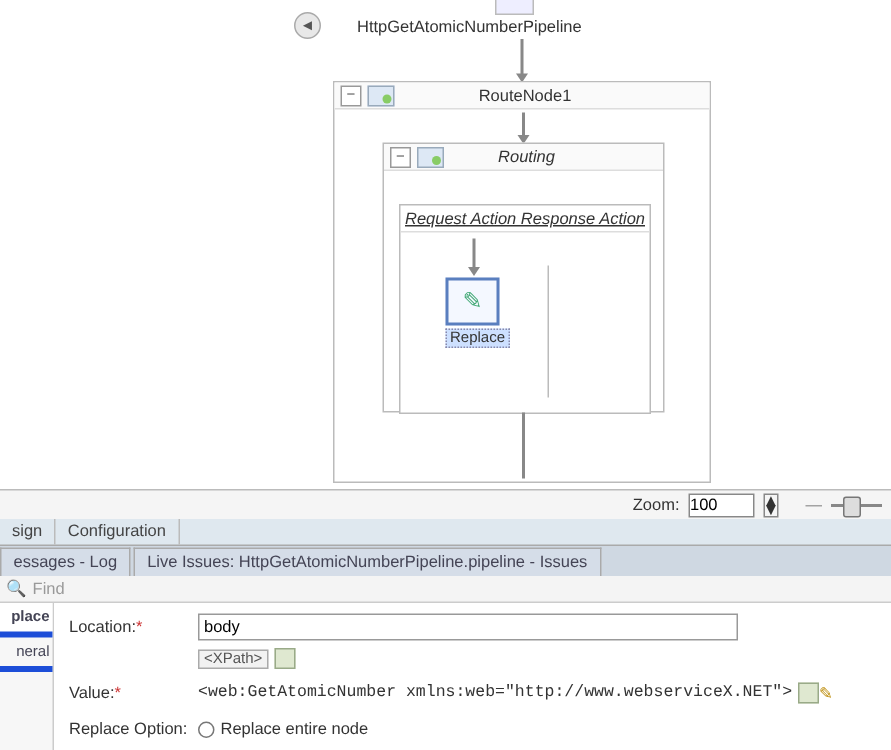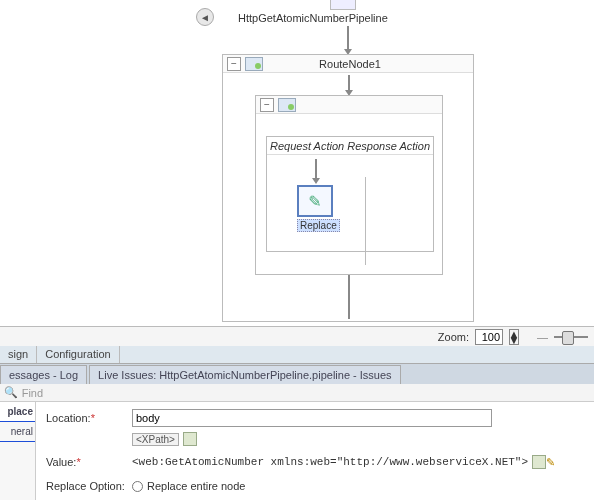--- a/index.html
+++ b/index.html
@@ -21,56 +21,56 @@
   .head-title { flex:1; text-align:center; padding-right:40px; }
 
   .inner-area { position:relative; height:248px; }
   .a2 { position:absolute; top:2px; left:125px; width:2px; height:16px; background:#888; }
   .a2::after{content:"";position:absolute;bottom:-5px;left:-3px;border-left:4px solid transparent;border-right:4px solid transparent;border-top:6px solid #888;}
 
   .routing-box { position:absolute; top:22px; left:32px; width:188px; height:180px; border:1px solid #bbb; background:#fff; }
   .routing-head { height:18px; display:flex; align-items:center; background:#fafafa; border-bottom:1px solid #ddd; }
   .routing-title { flex:1; text-align:center; font-style:italic; padding-right:40px; }
 
-  .req-box { position:absolute; top:40px; left:10px; width:168px; height:116px; border:1px solid #bbb; background:#fff; }
+  .req-box { position:absolute; top:40px; left:10px; width:168px; height:140px; border:1px solid #bbb; background:#fff;text-decoration:underline; }
   .req-head { height:18px; text-align:center; padding-top:3px; border-bottom:1px solid #ddd; font-style:italic;}
   .ra3 { position:absolute; top:22px; left:48px; width:2px; height:20px; background:#888; }
   .ra3::after{content:"";position:absolute;bottom:-5px;left:-3px;border-left:4px solid transparent;border-right:4px solid transparent;border-top:6px solid #888;}
 
   .replace-node { position:absolute; top:48px; left:30px; text-align:center; }
   .replace-icon { width:36px; height:32px; border:2px solid #5a7fbf; background:#f4f8ff; display:flex;align-items:center;justify-content:center;font-size:16px;color:#4a7;}
   .replace-label { background:#cde0ff; border:1px dotted #88a; font-size:10px; padding:0 2px; margin-top:2px;}
 
   .vline { position:absolute; top:40px; left:98px; width:1px; height:88px; background:#bbb; }
 
   .tail1 { position:absolute; top:202px; left:125px; width:2px; height:44px; background:#888; }
 
   .zoom-row { position:absolute; top:326px; left:0; width:594px; height:20px; border-top:1px solid #bbb; background:#f5f5f5; display:flex; justify-content:flex-end; align-items:center; padding-right:6px; gap:6px;}
   .zoom-row span{color:#333;}
-  .zoom-input { width:28px; height:16px; border:1px solid #888; background:#fff; text-align:right; padding-right:2px; font-size:11px;}
+  .zoom-input { width:44px; height:16px; border:1px solid #888; background:#fff; padding-right:2px; font-size:11px;}
   .spinner { width:10px; height:16px; border:1px solid #888; display:flex;flex-direction:column;justify-content:center;align-items:center;font-size:6px;line-height:6px;color:#444;}
   .slider { width:34px; height:10px; position:relative; }
   .slider::before{content:"";position:absolute;top:4px;left:0;width:100%;height:2px;background:#888;}
   .slider::after{content:"";position:absolute;top:-1px;left:8px;width:10px;height:12px;background:#ddd;border:1px solid #777;border-radius:2px;}
 
   .design-tabs { position:absolute; top:346px; left:0; width:594px; height:18px; background:#dfe8ef; border-bottom:1px solid #aaa; display:flex;}
   .dtab { padding:2px 8px; border-right:1px solid #bbb; color:#444; }
 
   .bottom-tabs { position:absolute; top:364px; left:0; width:594px; height:20px; background:#cfd8e2; display:flex; align-items:flex-end;}
   .btab { padding:3px 8px; border:1px solid #aaa; border-bottom:none; margin-right:2px; background:#d5dde8; color:#445; position:relative;text-align:right;}
   .btab.act { background:#fff; }
   .close-x { margin-left:6px; color:#777; font-size:9px;}
 
   .find-bar { position:absolute; top:384px; left:0; width:594px; height:18px; background:#f4f4f4; border-bottom:1px solid #ccc; display:flex; align-items:center; padding-left:4px; gap:4px;}
   .find-bar .mag { color:#888; font-size:11px;}
   .find-bar .txt { color:#999; }
 
   .prop-panel { position:absolute; top:402px; left:0; width:594px; height:98px; background:#fff; display:flex;}
   .side { width:36px; border-right:1px solid #ccc; background:#f7f7f7;}
-  .side div { padding:4px 2px; border-bottom:1px solid #1d4ed8; font-size:10px; color:#445; text-align:right; overflow:hidden;}
+  .side div { padding:4px 2px; border-bottom:4px solid #1d4ed8; font-size:10px; color:#445; text-align:right; overflow:hidden;}
   .side .sel{ background:#fff; font-weight:bold;}
   .form { flex:1; padding:6px 10px; }
   .frow { display:flex; align-items:center; margin-bottom:4px; min-height:20px;}
   .flabel { width:86px; color:#333;}
   .req { color:#c33; }
   .finput { width:360px; height:18px; border:1px solid #999; padding:0 3px; background:#fff;}
   .sub { margin-left:86px; color:#555; display:flex; align-items:center; gap:4px; margin-bottom:6px;}
   .chip { border:1px solid #aaa; padding:0 3px; background:#f2f2f2; font-size:10px;}
   .micon { width:14px;height:14px;background:#dfe8d0;border:1px solid #9a8;}
   .valtext { color:#333;font-family:Liberation Mono, monospace; }
@@ -91,20 +91,21 @@
       <div class="minus">−</div>
       <div class="mini-icon"></div>
       <div class="head-title">RouteNode1</div>
     </div>
     <div class="inner-area">
       <div class="a2"></div>
       <div class="routing-box">
         <div class="routing-head">
           <div class="minus">−</div>
           <div class="mini-icon"></div>
+          <div class="routing-title">Routing</div>
         </div>
         <div class="req-box">
           <div class="req-head">Request Action Response Action</div>
           <div class="ra3"></div>
           <div class="vline"></div>
           <div class="replace-node">
             <div class="replace-icon">✎</div>
             <div class="replace-label">Replace</div>
           </div>
         </div>

